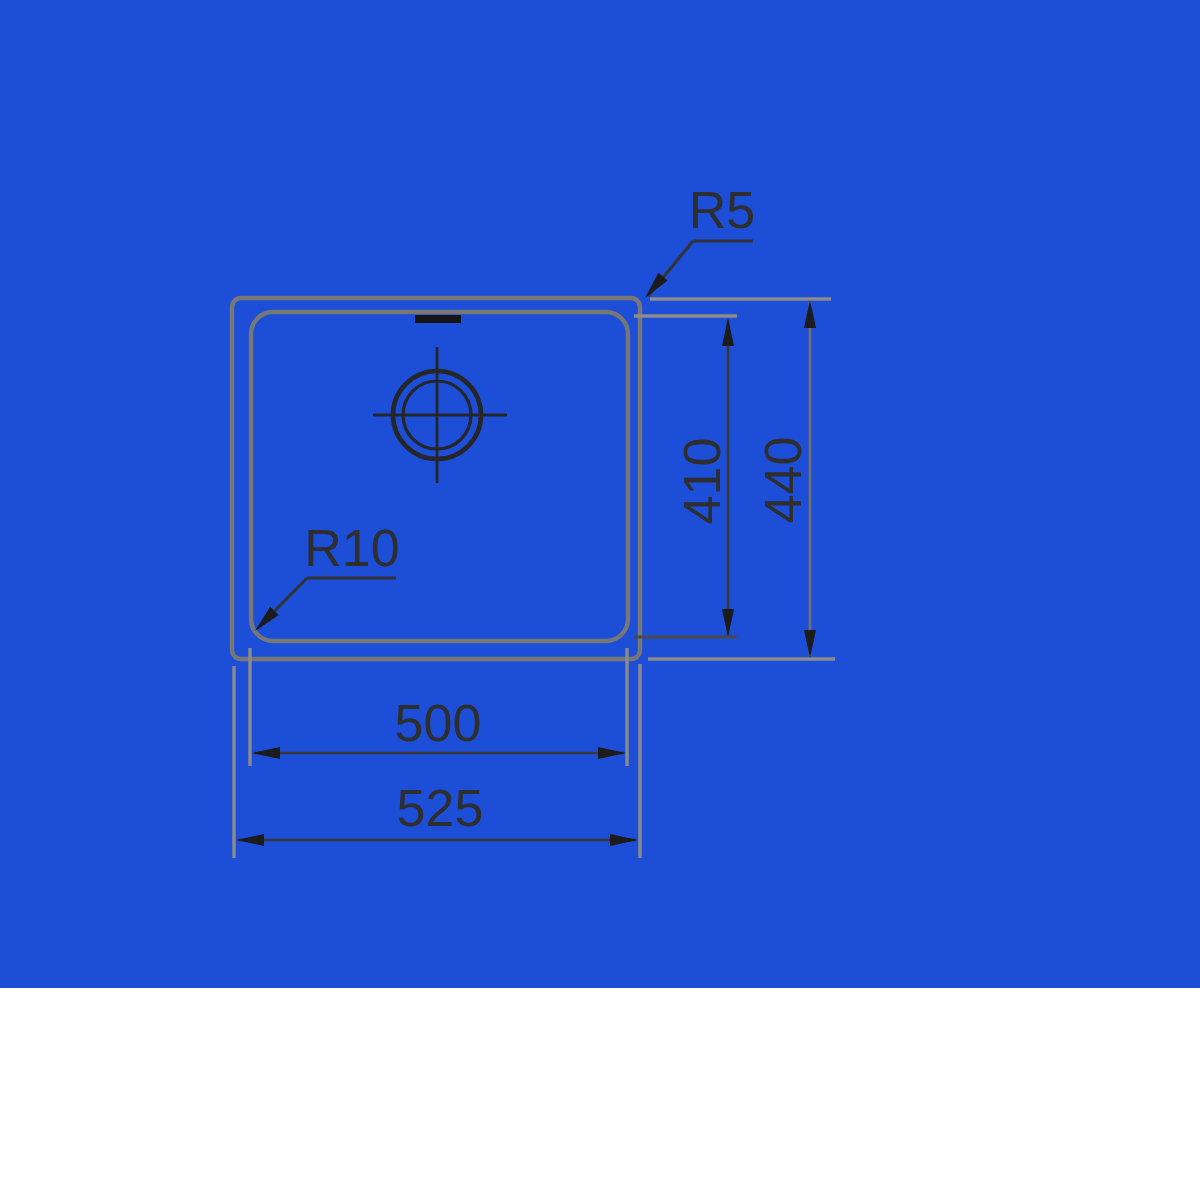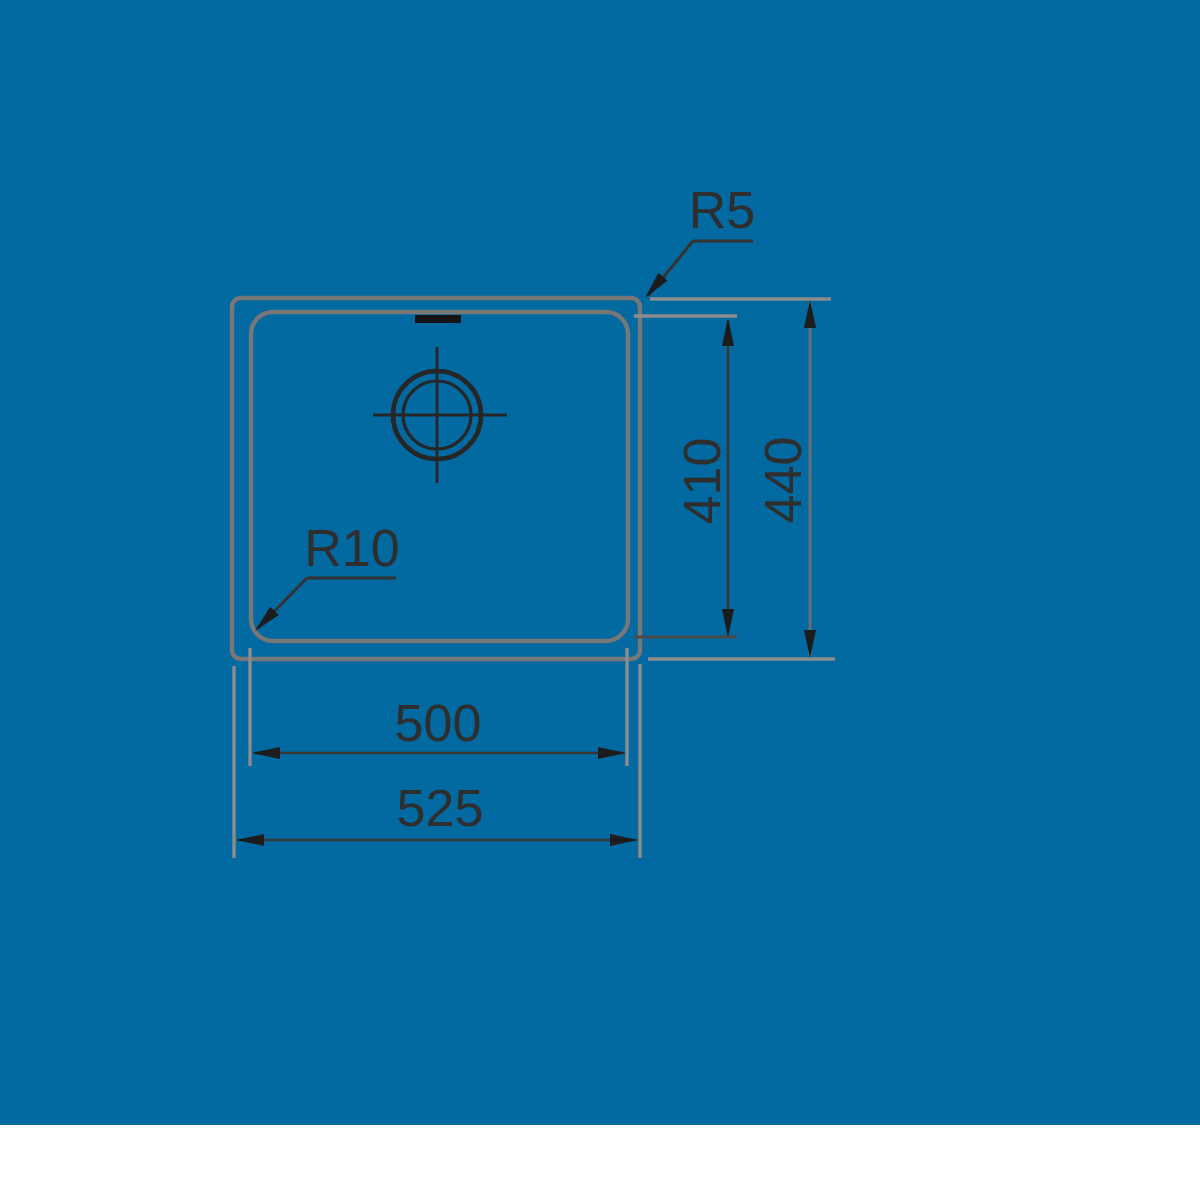--- a/index.html
+++ b/index.html
@@ -7,22 +7,22 @@
     padding: 0;
     background: #ffffff;
     width: 1200px;
     height: 1200px;
     overflow: hidden;
     font-family: "Liberation Sans", sans-serif;
   }
   .stage {
     position: relative;
     width: 1200px;
-    height: 1125px;
-    background: #0369a1;
+    height: 988px;
+    background: #1d4ed8;
   }
   svg { display: block; }
   .outline { stroke: #777777; stroke-width: 4.4; fill: none; }
   .ext { stroke: #8c8c8c; stroke-width: 3.4; fill: none; }
   .ext-dark { stroke: #4a4a4a; stroke-width: 3; fill: none; }
   .dim { stroke: #383838; stroke-width: 2.6; fill: none; }
   .dim-light { stroke: #6f6f6f; stroke-width: 2.8; fill: none; }
   .leader { stroke: #333333; stroke-width: 3; fill: none; }
   .drain { stroke: #262626; fill: none; }
   .arrow { fill: #1c1c1c; stroke: none; }

